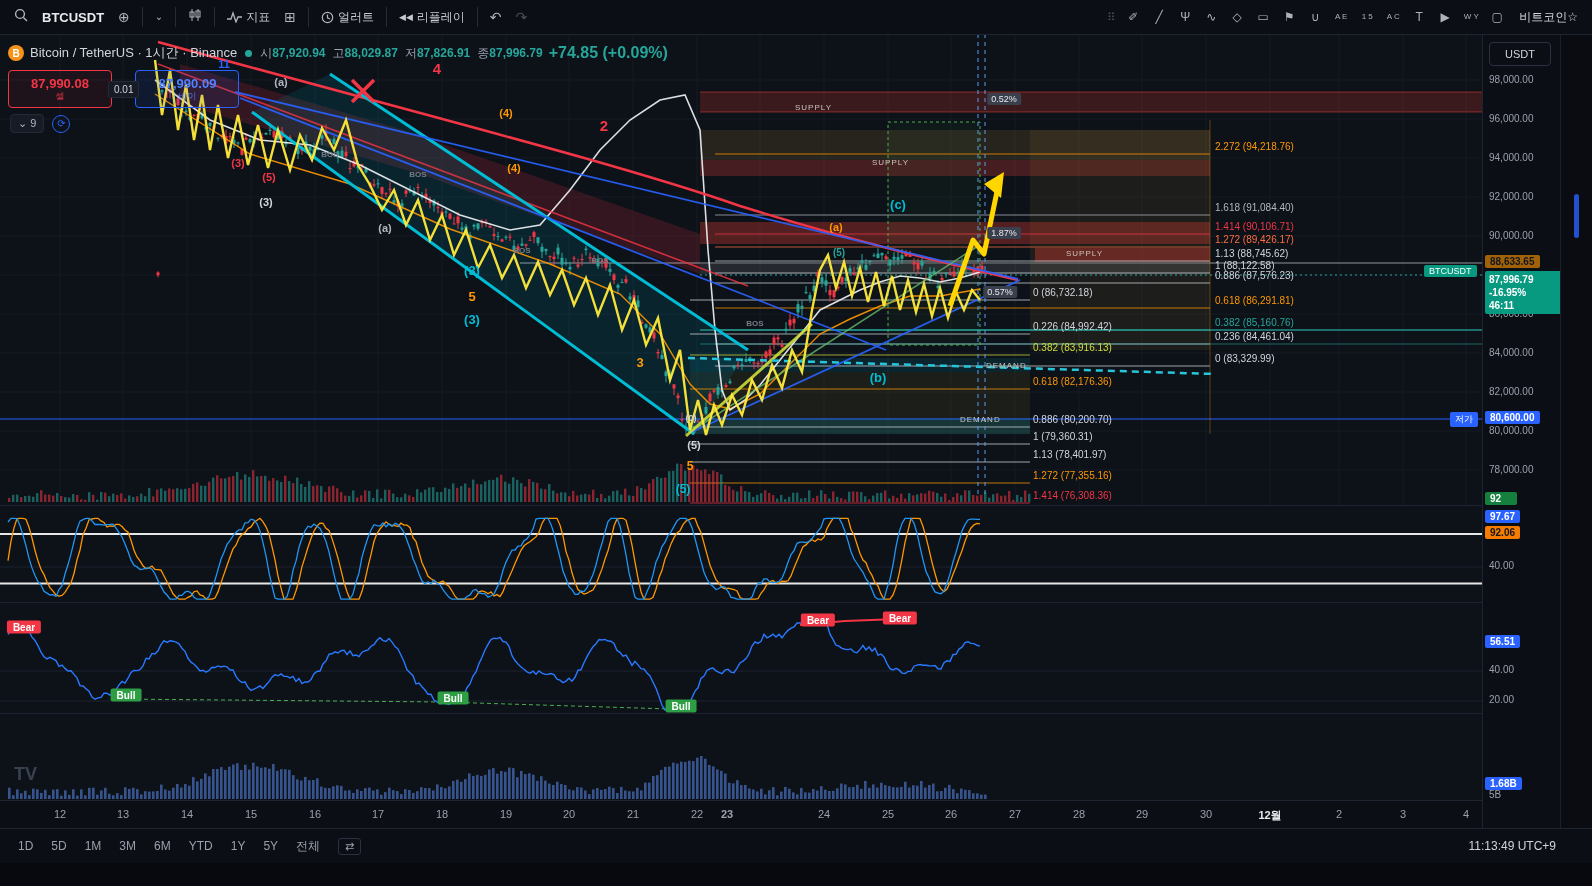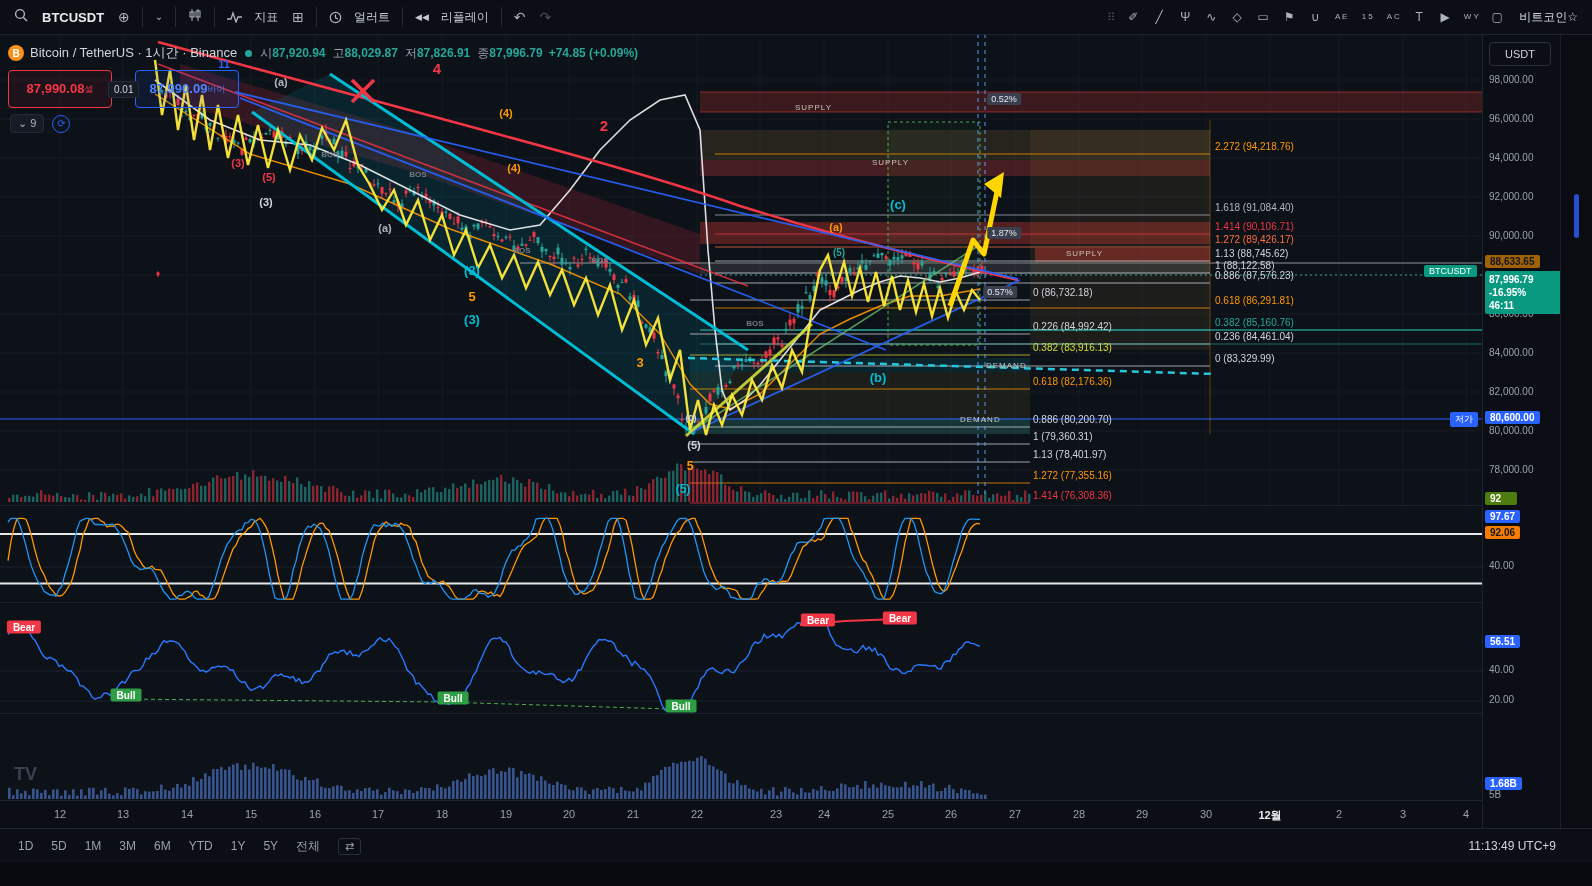--- a/index.html
+++ b/index.html
@@ -12,38 +12,38 @@
   .tb-left,.tb-right{display:flex;align-items:center;height:100%;}
   .tb-left{padding-left:8px;gap:2px;}
   .tb-right{padding-right:6px;gap:1px;}
   .icon{color:#b2b5be;font-size:14px;padding:0 6px;cursor:pointer;line-height:34px;}
   .icon.dim{color:#4c5160;}
   .symbol{font-weight:bold;font-size:13px;color:#e8eaed;padding:0 6px;cursor:pointer;}
   .vdiv{width:1px;height:20px;background:#242a38;margin:0 4px;}
   .tf-btn{color:#9aa0ac;font-size:12px;padding:3px 7px;border-radius:4px;cursor:pointer;}
   .tf-btn.active{background:#242a3a;color:#fff;}
   #tf-group{display:flex;align-items:center;gap:1px;}
-  .tb-btn{display:flex;align-items:center;gap:12px;background:none;border:none;color:#c6c9d1;
+  .tb-btn{display:flex;align-items:center;gap:4px;background:none;border:none;color:#c6c9d1;
           font-size:12px;cursor:pointer;padding:0 6px;font-family:inherit;}
   .tool-btn{color:#aeb2bc;font-size:12px;width:26px;text-align:center;cursor:pointer;line-height:34px;}
   .tool-btn.tiny{font-size:8px;letter-spacing:0;}
   .grip{color:#4c5160;font-size:11px;padding:0 4px;}
   .watch{color:#d1d4dc;font-size:12px;padding:0 8px;cursor:pointer;}
   
   #chart{position:absolute;left:0;top:34px;width:1482px;height:471px;background:#0d1118;overflow:hidden;}
   #chart svg{position:absolute;left:0;top:0;}
   #legend{position:absolute;left:8px;top:10px;display:flex;align-items:center;gap:6px;font-size:13px;z-index:10;}
   .coin{width:16px;height:16px;border-radius:50%;background:#f7931a;color:#fff;font-size:10px;font-weight:bold;
         display:flex;align-items:center;justify-content:center;}
   .dot{width:7px;height:7px;border-radius:50%;background:#26a69a;margin:0 2px;}
   #ohlc{display:flex;gap:7px;font-size:12px;}
   .ohlc-l{color:#9aa0ac;}.ohlc-v{color:#26a69a;font-weight:bold;}
-  .chg{color:#26a69a;font-size:12px;font-weight:bold;}
+  .chg{color:#26a69a;font-size:16px;font-weight:bold;}
   #trade{position:absolute;left:8px;top:36px;display:flex;align-items:center;z-index:10;}
-  .trade-btn{width:102px;height:36px;border-radius:4px;display:flex;flex-direction:row;
+  .trade-btn{width:102px;height:36px;border-radius:4px;display:flex;flex-direction:column;
              align-items:center;justify-content:center;cursor:pointer;text-align:center;}
   .trade-btn .p{font-size:13px;font-weight:bold;line-height:14px;}
   .trade-btn .l{font-size:9px;line-height:10px;opacity:.9;}
   .sell{border:1px solid #f23645;color:#f23645;background:rgba(242,54,69,.08);}
   .buy{border:1px solid #2962ff;color:#4f83ff;background:rgba(41,98,255,.10);}
   .spread{background:#161b26;border:1px solid #242a38;color:#d1d4dc;font-size:10px;
           padding:2px 5px;margin:0 -4px;z-index:2;border-radius:2px;}
   #objchip{position:absolute;left:10px;top:80px;display:flex;align-items:center;gap:8px;z-index:10;}
   .chip{background:#161b26;border:1px solid #242a38;border-radius:4px;color:#b2b5be;font-size:11px;
         padding:2px 7px;cursor:pointer;}
@@ -80,21 +80,21 @@
   #status-strip{position:absolute;left:0;top:862px;width:1592px;height:24px;background:#07090e;
                 border-top:1px solid #151a24;}
   
   #price-scale{position:absolute;left:1482px;top:34px;width:78px;height:794px;background:#0b0e15;
                border-left:1px solid #1e2430;z-index:30;}
   .ps-tick{position:absolute;left:6px;color:#9aa0ac;font-size:10px;}
   .unit-btn{position:absolute;left:6px;top:8px;width:60px;height:22px;border:1px solid #2a3040;border-radius:4px;
             color:#d1d4dc;font-size:11px;display:flex;align-items:center;justify-content:center;cursor:pointer;}
   .ps-badge{position:absolute;left:2px;font-size:10px;font-weight:bold;padding:1px 5px;border-radius:2px;color:#fff;}
   .b-white{background:#a16207;color:#131722;}
-  .b-teal{background:#4d7c0f;}
+  .b-teal{background:#15803d;}
   .b-blue{background:#2962ff;}
   .b-orange{background:#f57c00;color:#131722;}
   #cur-badge{position:absolute;left:2px;width:70px;background:#089981;color:#fff;border-radius:2px;
              font-size:10px;font-weight:bold;text-align:left;padding:2px 4px;line-height:13px;}
   #right-strip{position:absolute;left:1560px;top:34px;width:32px;height:794px;background:#0a0c12;
                border-left:1px solid #1a202c;z-index:35;}
   .scroll-pill{position:absolute;left:13px;top:160px;width:5px;height:44px;border-radius:3px;background:#2962ff;opacity:.8;}
 </style>
 </head>
 <body>
@@ -1304,21 +1304,21 @@
       <div class="ta-label" style="left: 123px;">13</div>
       <div class="ta-label" style="left: 187px;">14</div>
       <div class="ta-label" style="left: 251px;">15</div>
       <div class="ta-label" style="left: 315px;">16</div>
       <div class="ta-label" style="left: 378px;">17</div>
       <div class="ta-label" style="left: 442px;">18</div>
       <div class="ta-label" style="left: 506px;">19</div>
       <div class="ta-label" style="left: 569px;">20</div>
       <div class="ta-label" style="left: 633px;">21</div>
       <div class="ta-label" style="left: 697px;">22</div>
-      <div class="ta-label" style="left: 776px;">23</div>
+      <div class="ta-label" style="left: 727px; font-weight: bold;">23</div>
       <div class="ta-label" style="left: 824px;">24</div>
       <div class="ta-label" style="left: 888px;">25</div>
       <div class="ta-label" style="left: 951px;">26</div>
       <div class="ta-label" style="left: 1015px;">27</div>
       <div class="ta-label" style="left: 1079px;">28</div>
       <div class="ta-label" style="left: 1142px;">29</div>
       <div class="ta-label" style="left: 1206px;">30</div>
       <div class="ta-label bold" style="left: 1270px;">12월</div>
       <div class="ta-label" style="left: 1339px;">2</div>
       <div class="ta-label" style="left: 1403px;">3</div>

